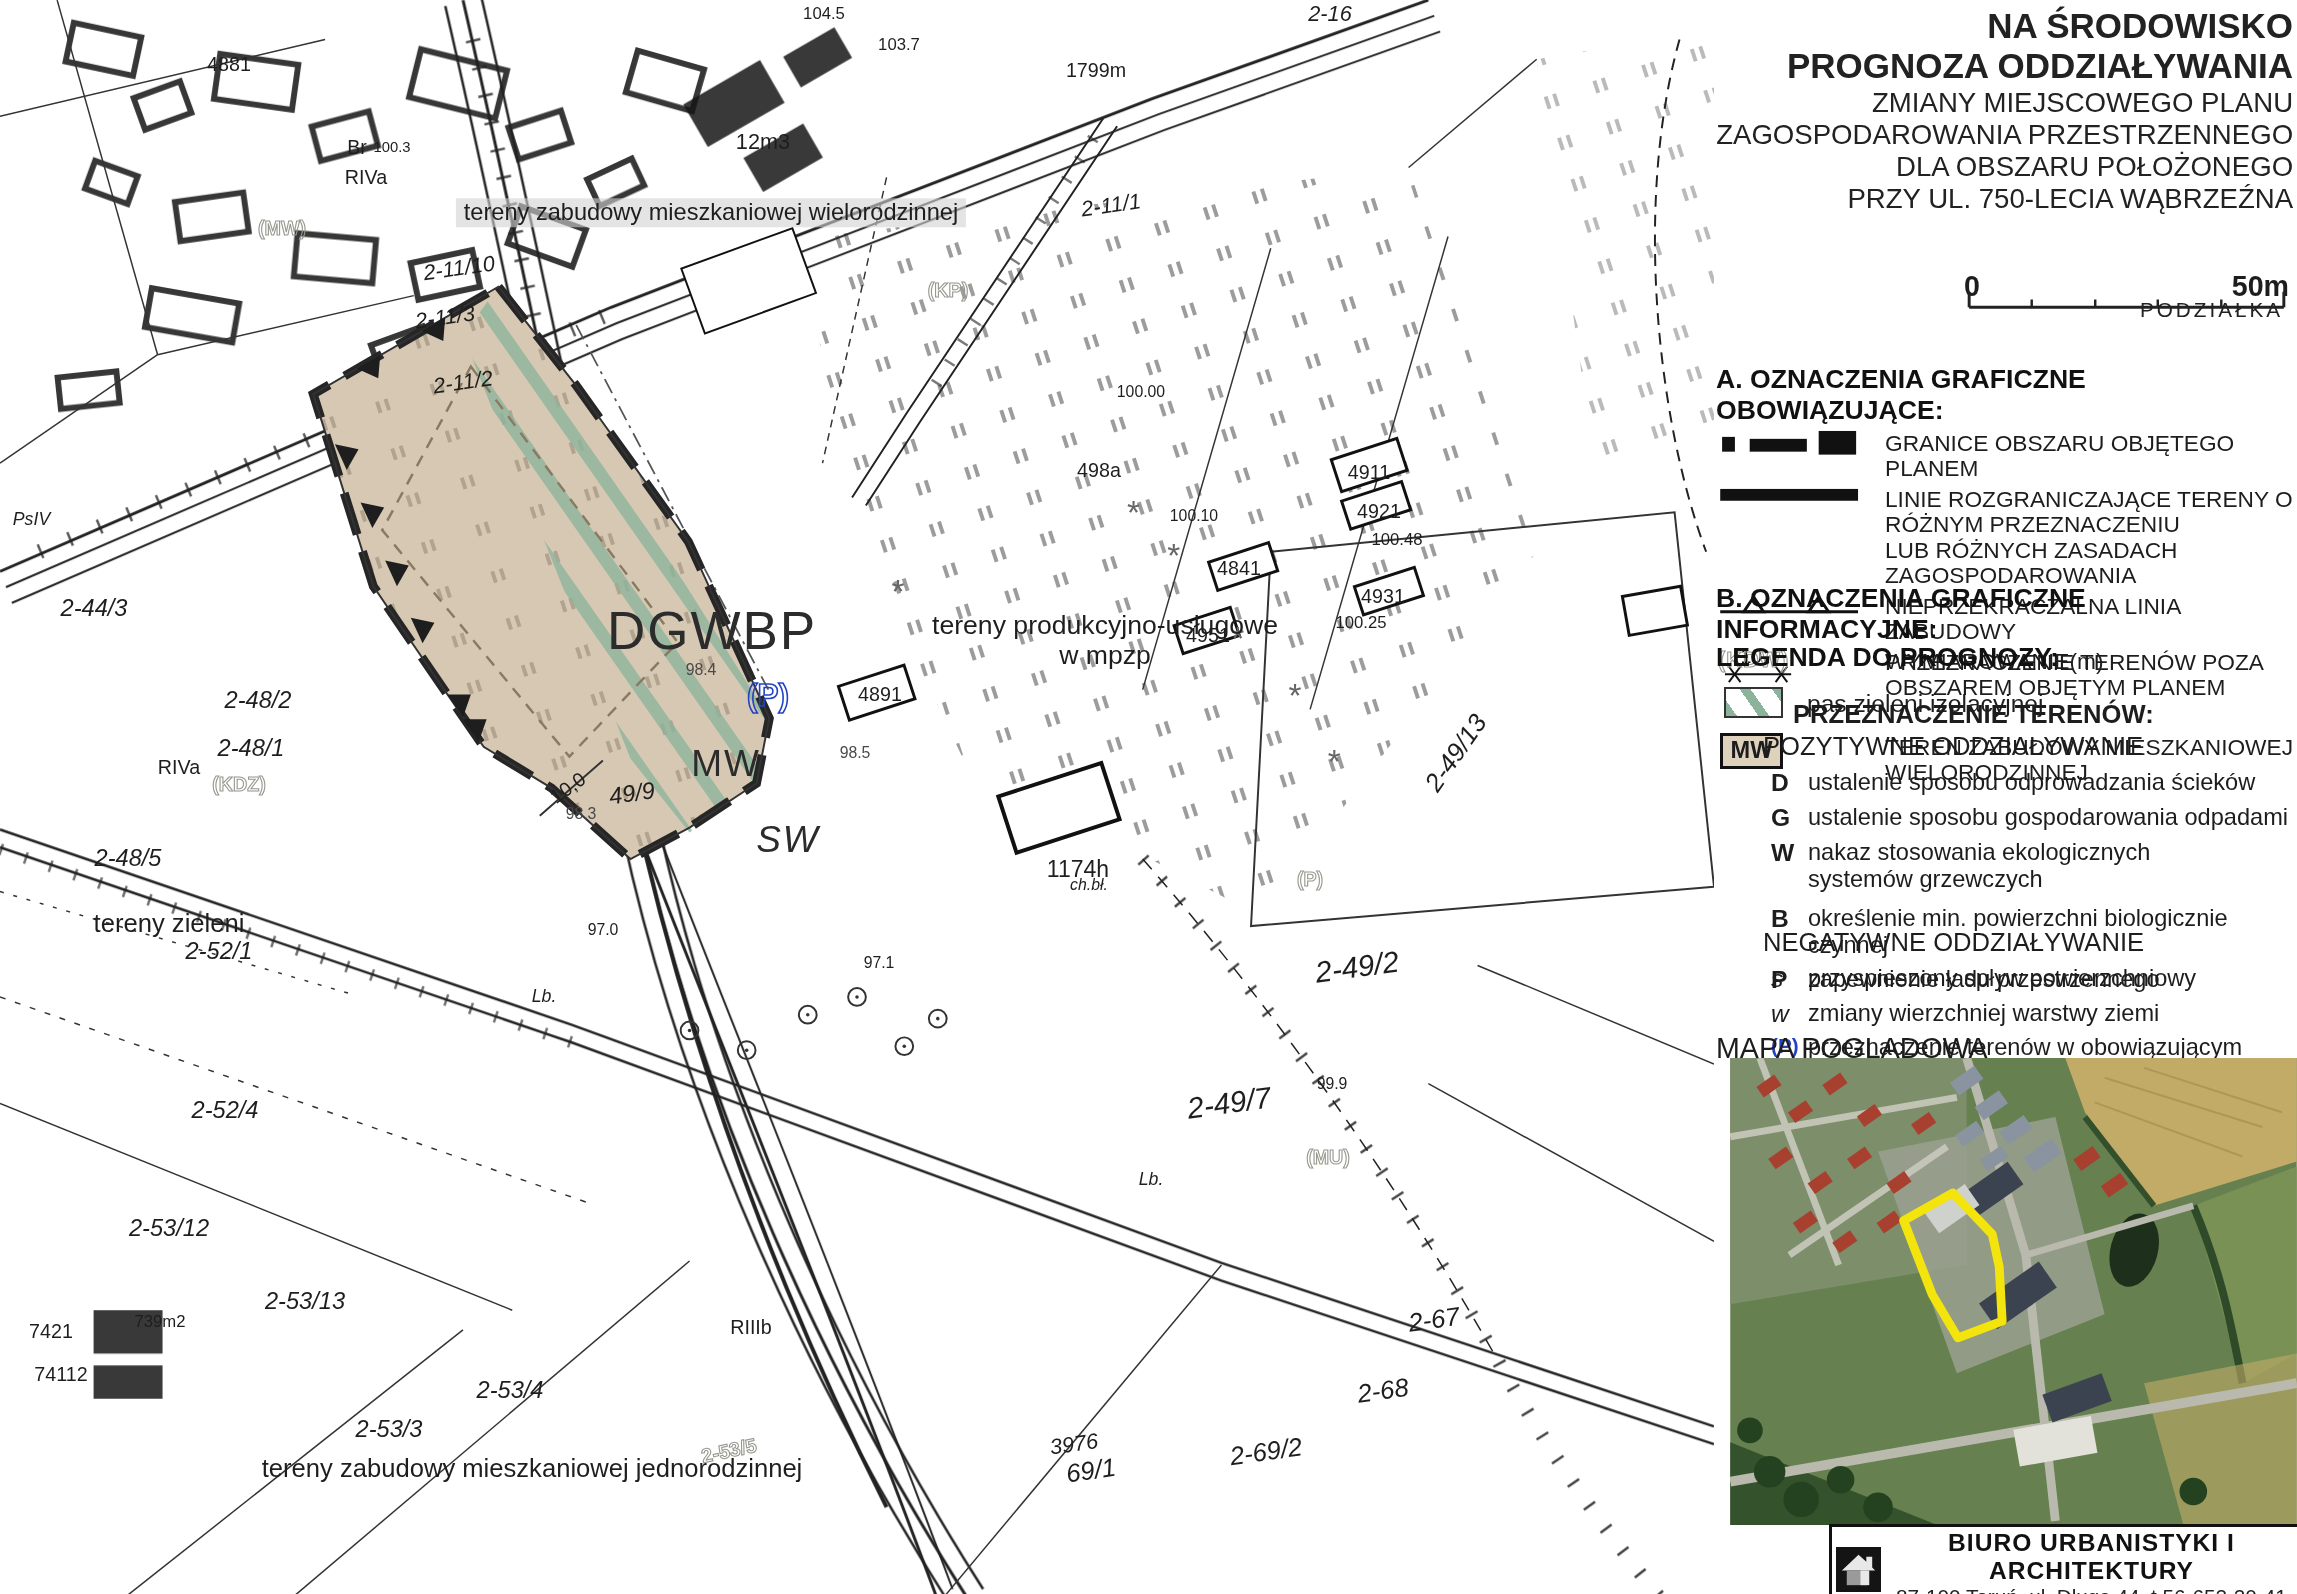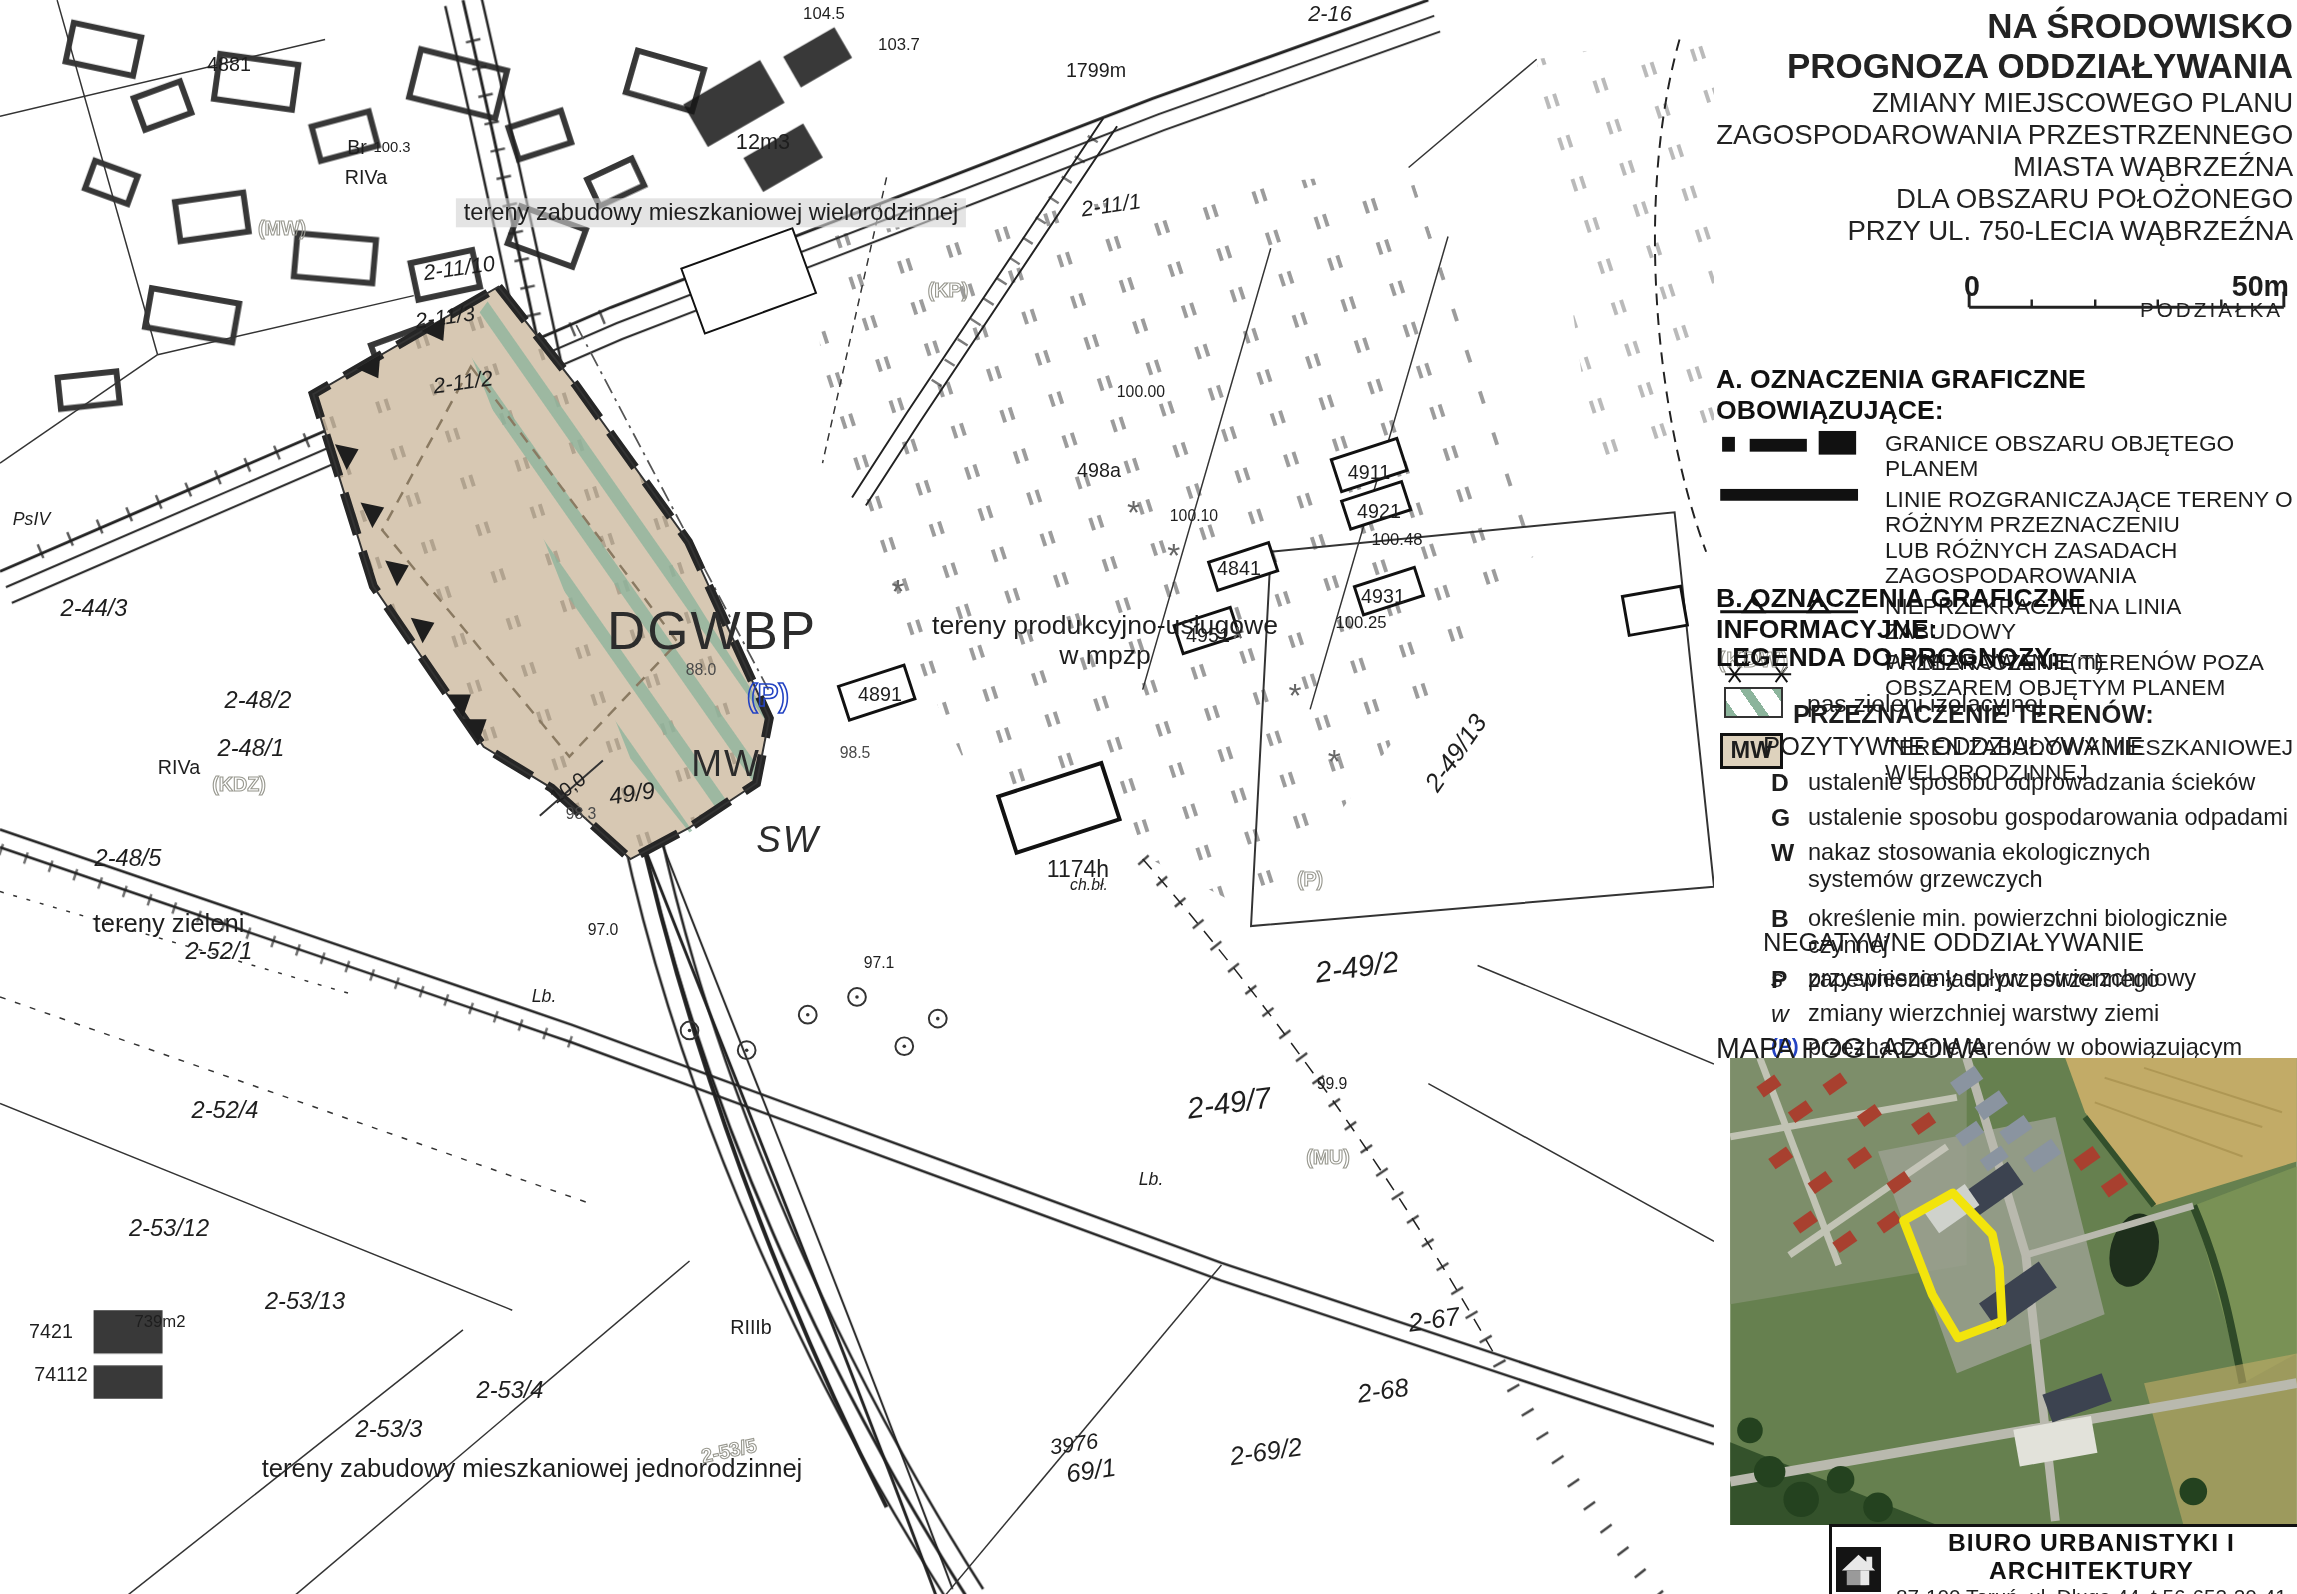--- a/index.html
+++ b/index.html
@@ -276,21 +276,21 @@
       <span class="ml" style="left: 1208px; top: 636px; font-size: 19.7px; transform: translate(-50%, -50%);">4951</span>
       <span class="ml" style="left: 1383px; top: 597px; font-size: 19.7px; transform: translate(-50%, -50%);">4931</span>
       <span class="ml" style="left: 1361px; top: 623px; font-size: 16.7px; transform: translate(-50%, -50%);">100.25</span>
       <span class="ml" style="left: 1078px; top: 822px; font-size: 23px; transform: translate(-50%, -50%); margin-top: 47px;">1174h</span>
       <span class="ml" style="left: 880px; top: 695px; font-size: 19.7px; transform: translate(-50%, -50%);">4891</span>
       <span class="ml" style="left: 51px; top: 1332px; font-size: 19.7px; transform: translate(-50%, -50%);">7421</span>
       <span class="ml" style="left: 61px; top: 1375px; font-size: 19.7px; transform: translate(-50%, -50%);">74112</span>
       <span class="ml" style="left: 160px; top: 1322px; font-size: 16.7px; transform: translate(-50%, -50%);">739m2</span>
       <span class="ml" style="left: 899px; top: 45px; font-size: 16.7px; transform: translate(-50%, -50%);">103.7</span>
       <span class="ml" style="left: 824px; top: 13.8px; font-size: 16.7px; transform: translate(-50%, -50%);">104.5</span>
-      <span class="ml dim" style="left: 701px; top: 670px; font-size: 15.8px; transform: translate(-50%, -50%);">88.0</span>
+      <span class="ml dim" style="left: 701px; top: 670px; font-size: 15.8px; transform: translate(-50%, -50%);">98.4</span>
       <span class="ml dim" style="left: 581px; top: 814px; font-size: 15.8px; transform: translate(-50%, -50%);">98.3</span>
       <span class="ml dim" style="left: 855px; top: 753px; font-size: 15.8px; transform: translate(-50%, -50%);">98.5</span>
       <span class="ml" style="left: 603px; top: 930px; font-size: 15.8px; transform: translate(-50%, -50%);">97.0</span>
       <span class="ml" style="left: 879px; top: 963px; font-size: 15.8px; transform: translate(-50%, -50%);">97.1</span>
       <span class="ml" style="left: 1332px; top: 1084px; font-size: 15.8px; transform: translate(-50%, -50%);">99.9</span>
       <span class="ml" style="left: 1141px; top: 392px; font-size: 15.8px; transform: translate(-50%, -50%);">100.00</span>
       <span class="ml" style="left: 1194px; top: 516px; font-size: 15.8px; transform: translate(-50%, -50%);">100.10</span>
       <span class="ml it" style="left: 544px; top: 997px; font-size: 17.7px; transform: translate(-50%, -50%);">Lb.</span>
       <span class="ml it" style="left: 1151px; top: 1180px; font-size: 17.7px; transform: translate(-50%, -50%);">Lb.</span>
       <span class="ml it" style="left: 1089px; top: 885px; font-size: 15.8px; transform: translate(-50%, -50%);">ch.bł.</span>
@@ -298,21 +298,20 @@
     </div>
 </div>
 
 <div class="panel">
 
   <div class="title">
     <div class="t-b">NA ŚRODOWISKO</div>
     <div class="t-b">PROGNOZA ODDZIAŁYWANIA</div>
     <div class="t-r">ZMIANY MIEJSCOWEGO PLANU</div>
     <div class="t-r">ZAGOSPODAROWANIA PRZESTRZENNEGO</div>
-    <div class="t-r">MIASTA WĄBRZEŹNA</div>
     <div class="t-r">DLA OBSZARU POŁOŻONEGO</div>
     <div class="t-r">PRZY UL. 750-LECIA WĄBRZEŹNA</div>
   </div>
 
   <div class="scalebar">
     <span class="sb-num sb-0">0</span>
     <span class="sb-num sb-50">50m</span>
     <svg width="325" height="43" style="position:absolute;top:7.9px;left:0;" viewBox="0 0 330 44">
       <line x1="4" y1="30" x2="326" y2="30" stroke="#222" stroke-width="3"></line>
       <line x1="4" y1="14" x2="4" y2="30" stroke="#222" stroke-width="3"></line>

